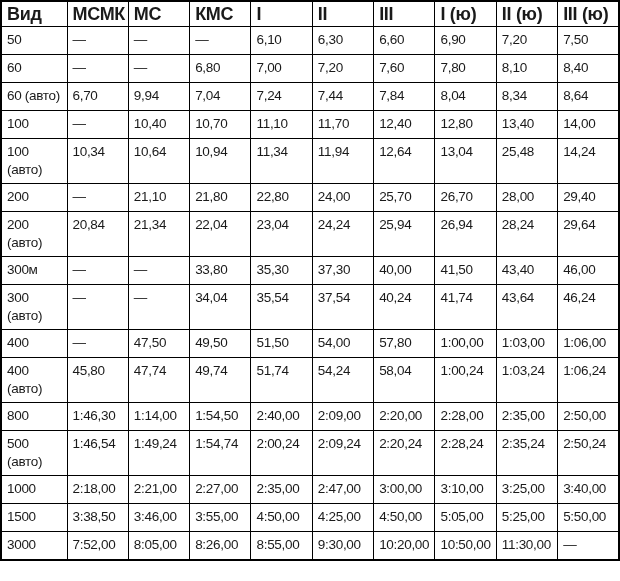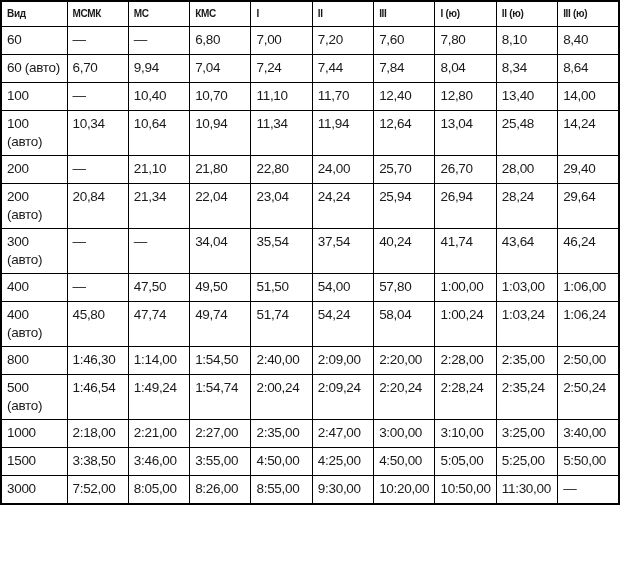--- a/index.html
+++ b/index.html
@@ -26,21 +26,21 @@
     vertical-align: top;
     text-align: left;
     padding: 4px 2px 4px 5px;
     line-height: 18px;
     height: 19px;
     overflow: hidden;
     font-weight: normal;
   }
   table.standards thead th {
     font-weight: bold;
-    font-size: 10px;
+    font-size: 18px;
     height: 15px;
     padding-top: 3px;
     padding-bottom: 3px;
   }
   td.row-label {
     white-space: pre-line;
   }
 </style>
 </head>
 <body>
@@ -67,20 +67,32 @@
         <th>I</th>
         <th>II</th>
         <th>III</th>
         <th>I (ю)</th>
         <th>II (ю)</th>
         <th>III (ю)</th>
       </tr>
   </thead>
   <tbody id="table-body">
       <tr>
+        <td class="row-label">50</td>
+        <td>—</td>
+        <td>—</td>
+        <td>—</td>
+        <td>6,10</td>
+        <td>6,30</td>
+        <td>6,60</td>
+        <td>6,90</td>
+        <td>7,20</td>
+        <td>7,50</td>
+      </tr>
+      <tr>
         <td class="row-label">60</td>
         <td>—</td>
         <td>—</td>
         <td>6,80</td>
         <td>7,00</td>
         <td>7,20</td>
         <td>7,60</td>
         <td>7,80</td>
         <td>8,10</td>
         <td>8,40</td>
@@ -141,20 +153,32 @@
         <td>21,34</td>
         <td>22,04</td>
         <td>23,04</td>
         <td>24,24</td>
         <td>25,94</td>
         <td>26,94</td>
         <td>28,24</td>
         <td>29,64</td>
       </tr>
       <tr>
+        <td class="row-label">300м</td>
+        <td>—</td>
+        <td>—</td>
+        <td>33,80</td>
+        <td>35,30</td>
+        <td>37,30</td>
+        <td>40,00</td>
+        <td>41,50</td>
+        <td>43,40</td>
+        <td>46,00</td>
+      </tr>
+      <tr>
         <td class="row-label">300 (авто)</td>
         <td>—</td>
         <td>—</td>
         <td>34,04</td>
         <td>35,54</td>
         <td>37,54</td>
         <td>40,24</td>
         <td>41,74</td>
         <td>43,64</td>
         <td>46,24</td>

